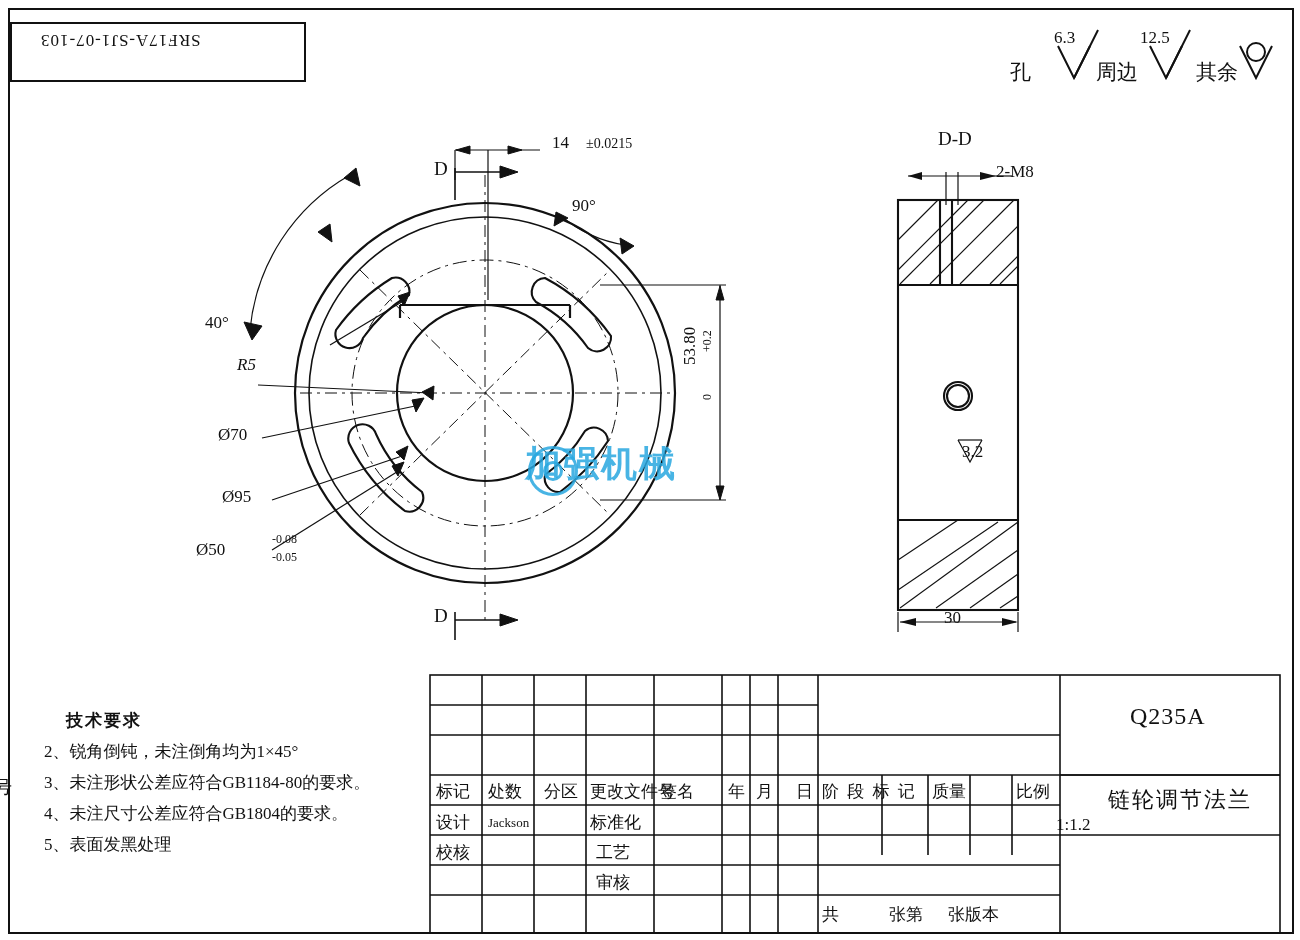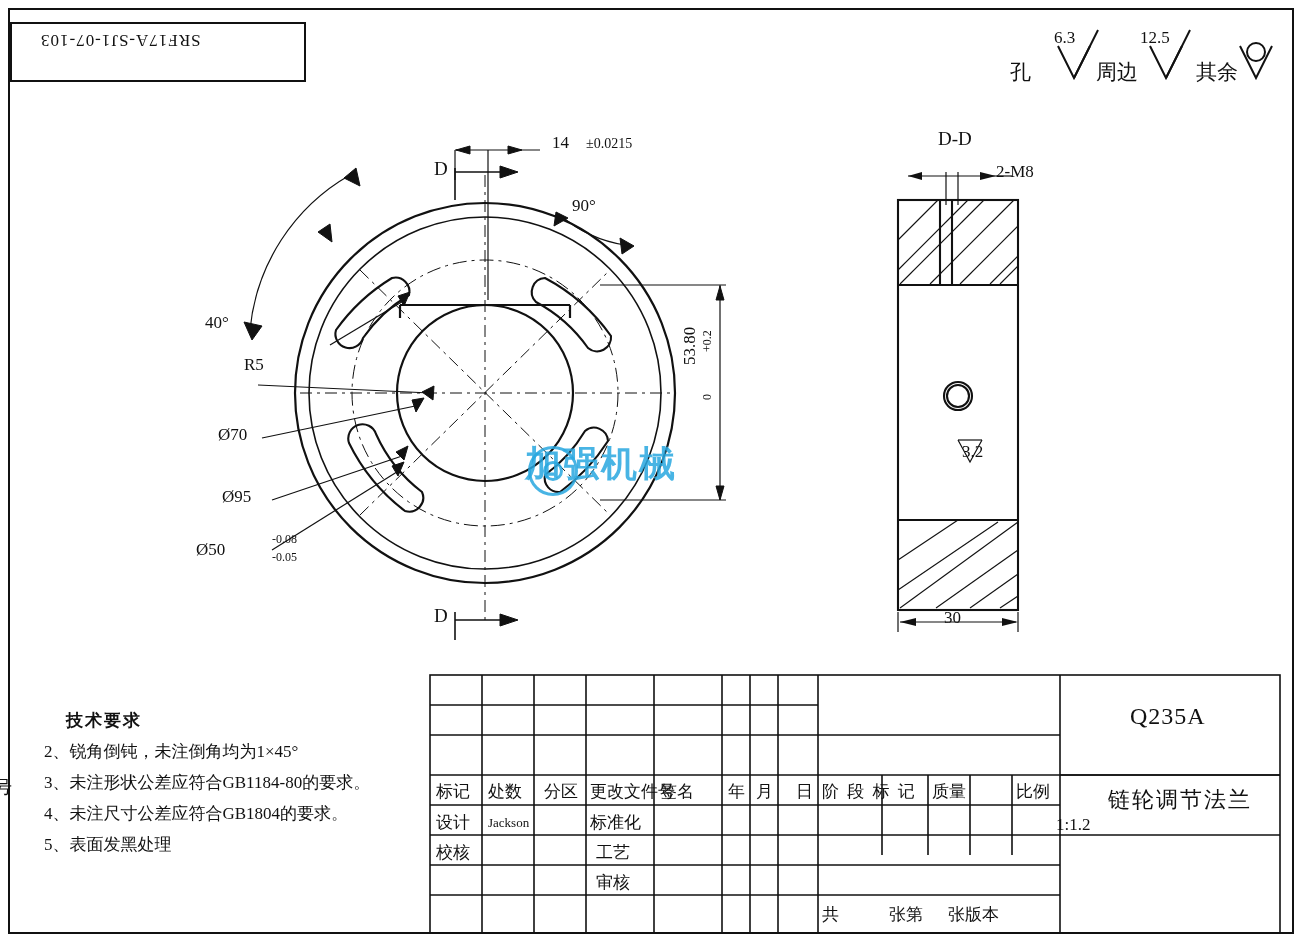--- a/index.html
+++ b/index.html
@@ -123,21 +123,21 @@
       <polygon points="396,452 408,446 404,460" fill="#111"></polygon>
       <polygon points="392,466 404,462 398,476" fill="#111"></polygon>
       <polygon points="398,296 410,292 404,306" fill="#111"></polygon>
     </g>
   </svg>
 
   <div class="txt dim" style="left:552px;top:133px;">14</div>
   <div class="txt dim" style="left:586px;top:136px;font-size:14px;">±0.0215</div>
   <div class="txt dim" style="left:572px;top:196px;">90°</div>
   <div class="txt dim" style="left:205px;top:313px;">40°</div>
-  <div class="txt dim" style="left:244px;top:355px;">R5</div>
+  <div class="txt dim" style="left:237px;top:355px;font-style:italic;">R5</div>
   <div class="txt dim" style="left:218px;top:425px;">Ø70</div>
   <div class="txt dim" style="left:222px;top:487px;">Ø95</div>
   <div class="txt dim" style="left:196px;top:540px;">Ø50</div>
   <div class="txt dim small" style="left:272px;top:532px;">-0.08</div>
   <div class="txt dim small" style="left:272px;top:550px;">-0.05</div>
   <div class="txt dim" style="left:680px;top:365px;transform:rotate(-90deg);transform-origin:left top;">53.80</div>
   <div class="txt dim small" style="left:700px;top:352px;transform:rotate(-90deg);transform-origin:left top;">+0.2</div>
   <div class="txt dim small" style="left:700px;top:400px;transform:rotate(-90deg);transform-origin:left top;">0</div>
   <div class="txt dim" style="left:434px;top:158px;font-size:19px;">D</div>
   <div class="txt dim" style="left:434px;top:605px;font-size:19px;">D</div>

